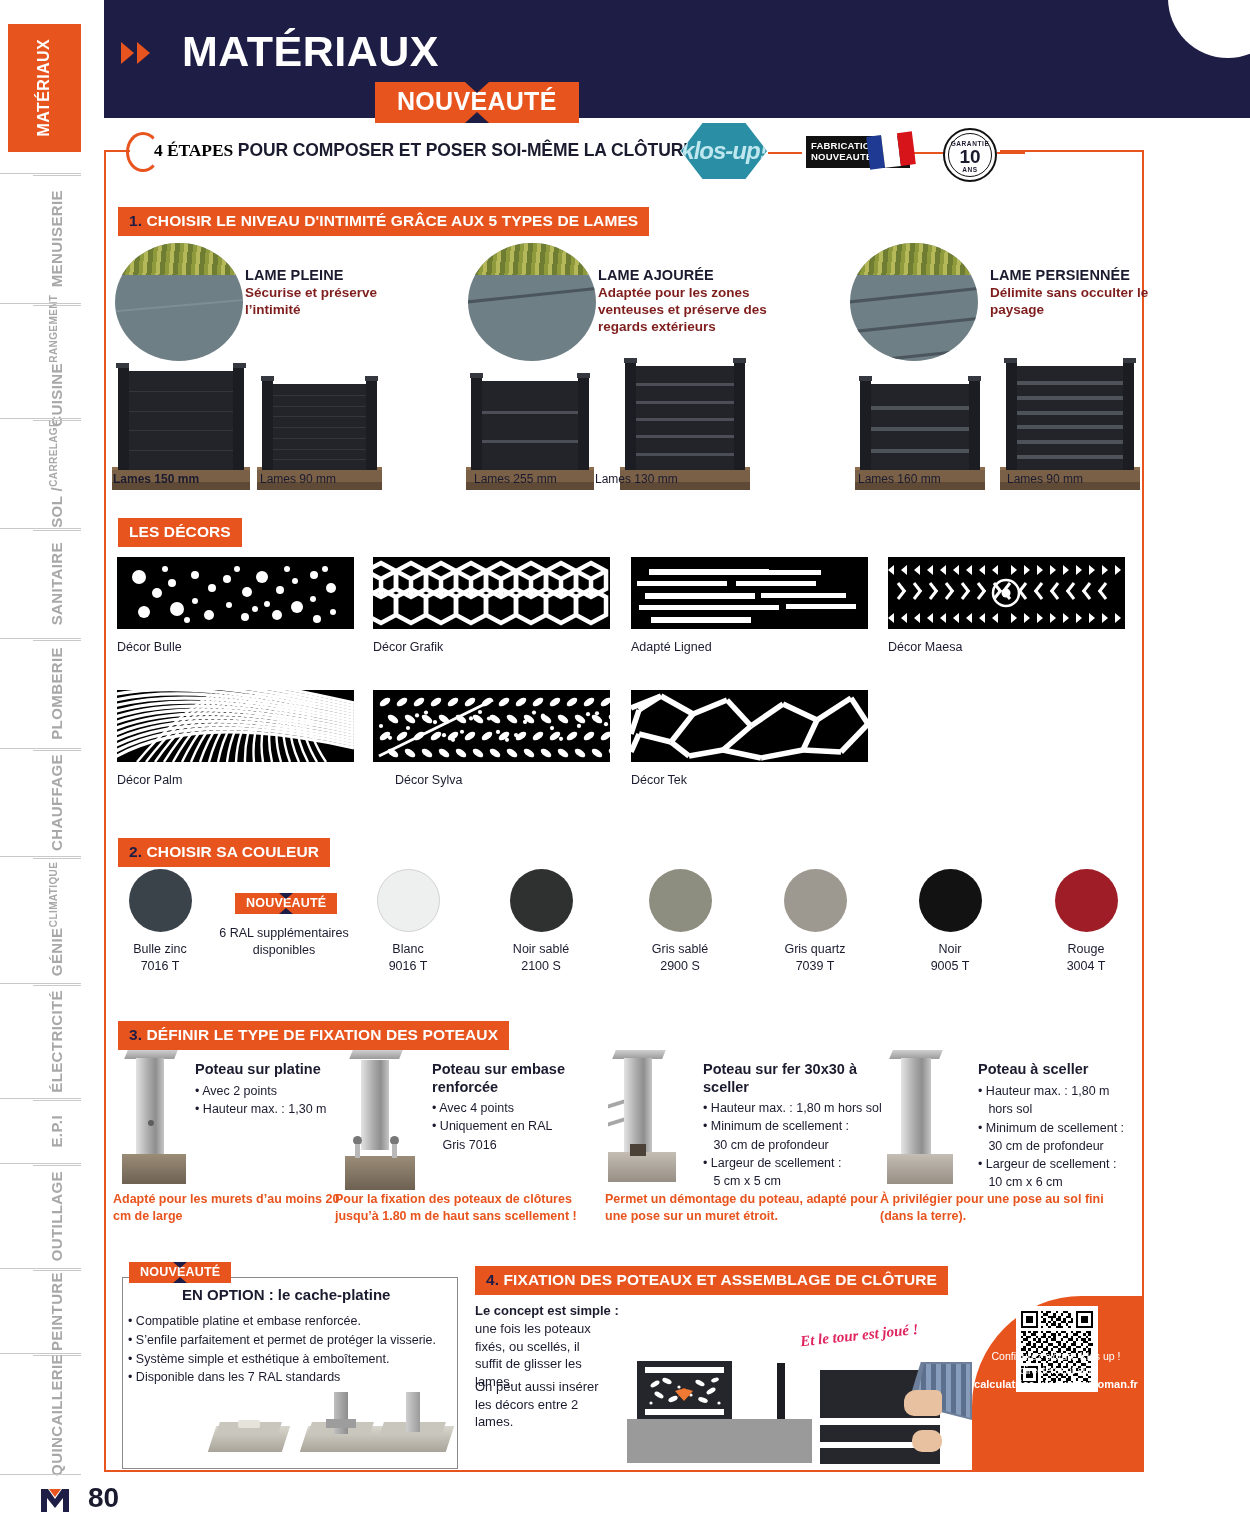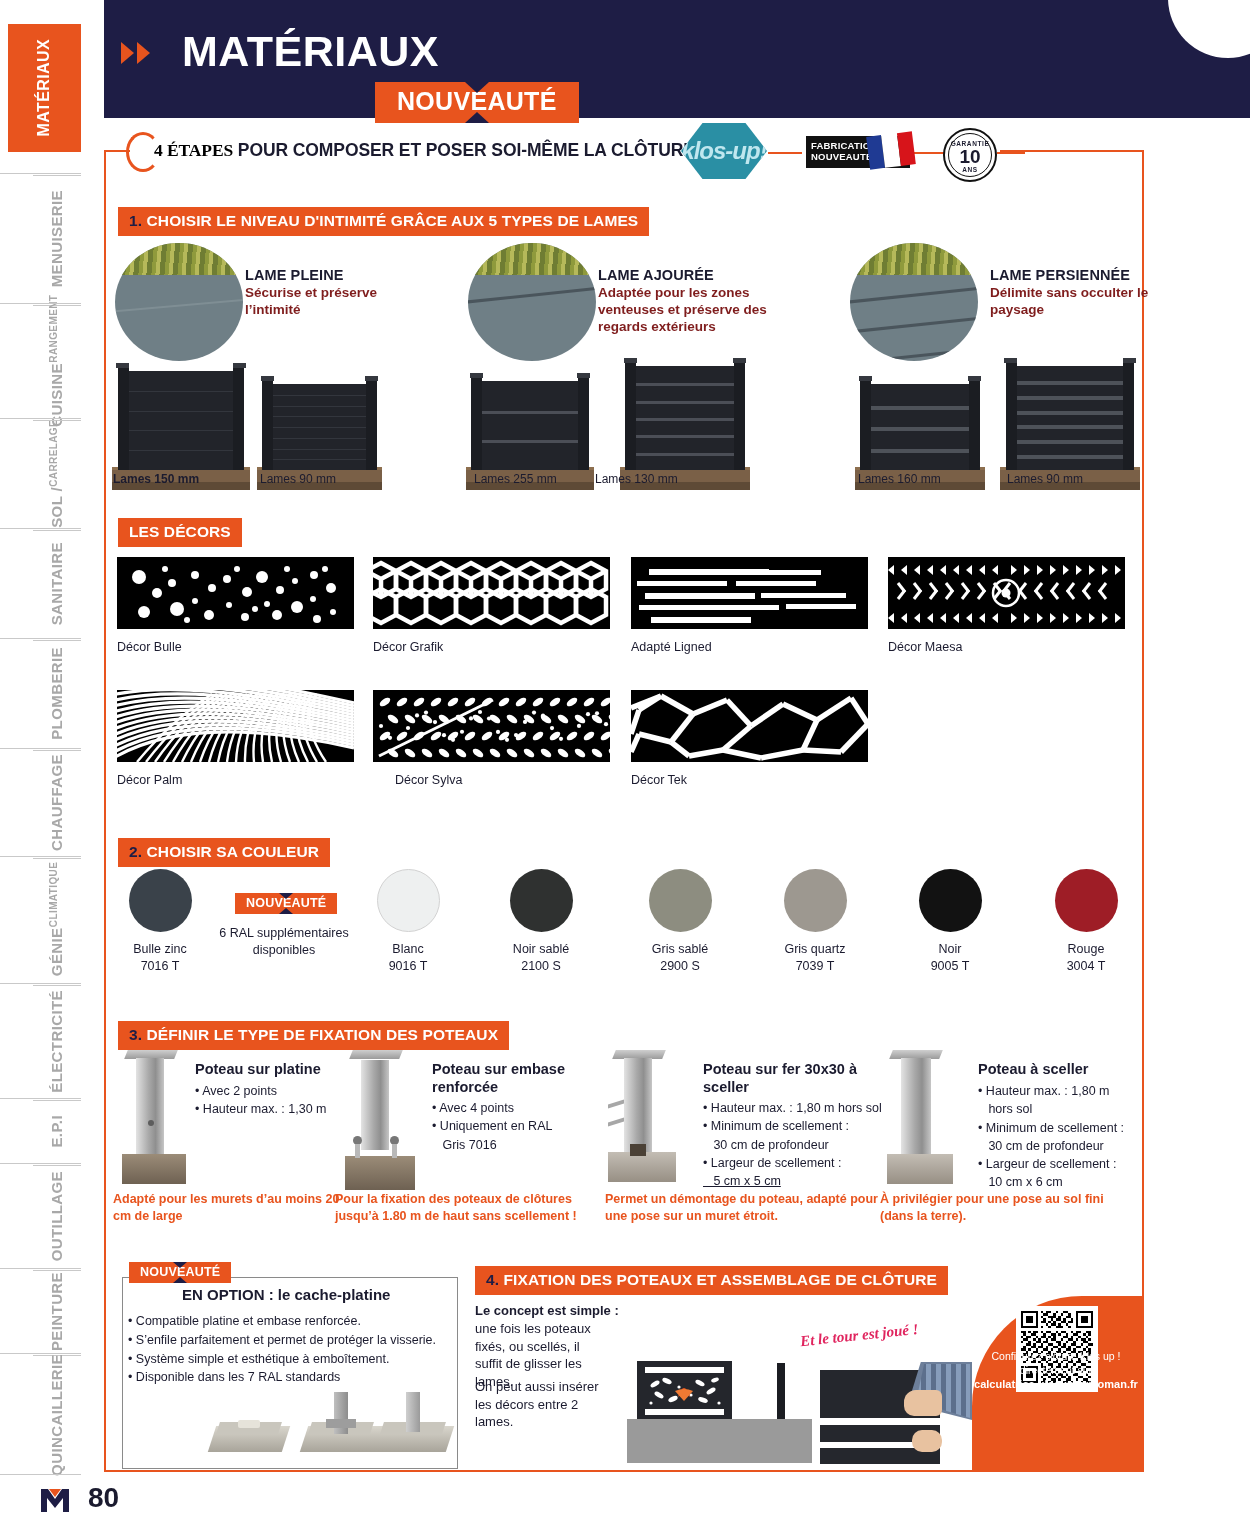--- a/index.html
+++ b/index.html
@@ -830,21 +830,21 @@
       <div style="position:absolute;left:0px;top:54px;width:16px;height:4px;background:#a7a7a7;transform:skewY(-18deg);"></div>
       <div style="position:absolute;left:0px;top:72px;width:16px;height:4px;background:#a7a7a7;transform:skewY(-18deg);"></div>
       <div style="position:absolute;left:22px;top:96px;width:16px;height:12px;background:#4b4136;"></div>
     </div>
     <div class="pt-title" style="left: 703px; top: 1060px; width: 190px;">Poteau sur fer 30x30 à sceller</div>
     <div class="pt-list" style="left: 703px; top: 1099px; width: 210px;">
       <div style="white-space: pre;">• Hauteur max. : 1,80 m hors sol</div>
       <div style="white-space: pre;">• Minimum de scellement :</div>
       <div style="white-space: pre;">   30 cm de profondeur</div>
       <div style="white-space: pre;">• Largeur de scellement :</div>
-      <div style="white-space: pre; text-decoration: underline;">   5 cm x 5 cm</div>
+      <div style="white-space: pre;">   5 cm x 5 cm</div>
     </div>
     <div class="pt-note" style="left: 605px; top: 1191px; width: 280px;">Permet un démontage du poteau, adapté pour une pose sur un muret étroit.</div>
     <div class="poteau-img" style="left: 885px; top: 1048px; width: 70px; height: 140px;">
       <div class="pt-plate" style="left:6px;top:2px;width:50px;height:9px;transform:skewX(-22deg);"></div>
       <div class="pt-col" style="left:16px;top:10px;width:30px;height:100px;"></div>
       <div class="pt-block grey" style="left:2px;top:106px;width:66px;height:30px;"></div>
     </div>
     <div class="pt-title" style="left: 978px; top: 1060px; width: 180px;">Poteau à sceller</div>
     <div class="pt-list" style="left: 978px; top: 1082px; width: 200px;">
       <div style="white-space: pre;">• Hauteur max. : 1,80 m</div>

